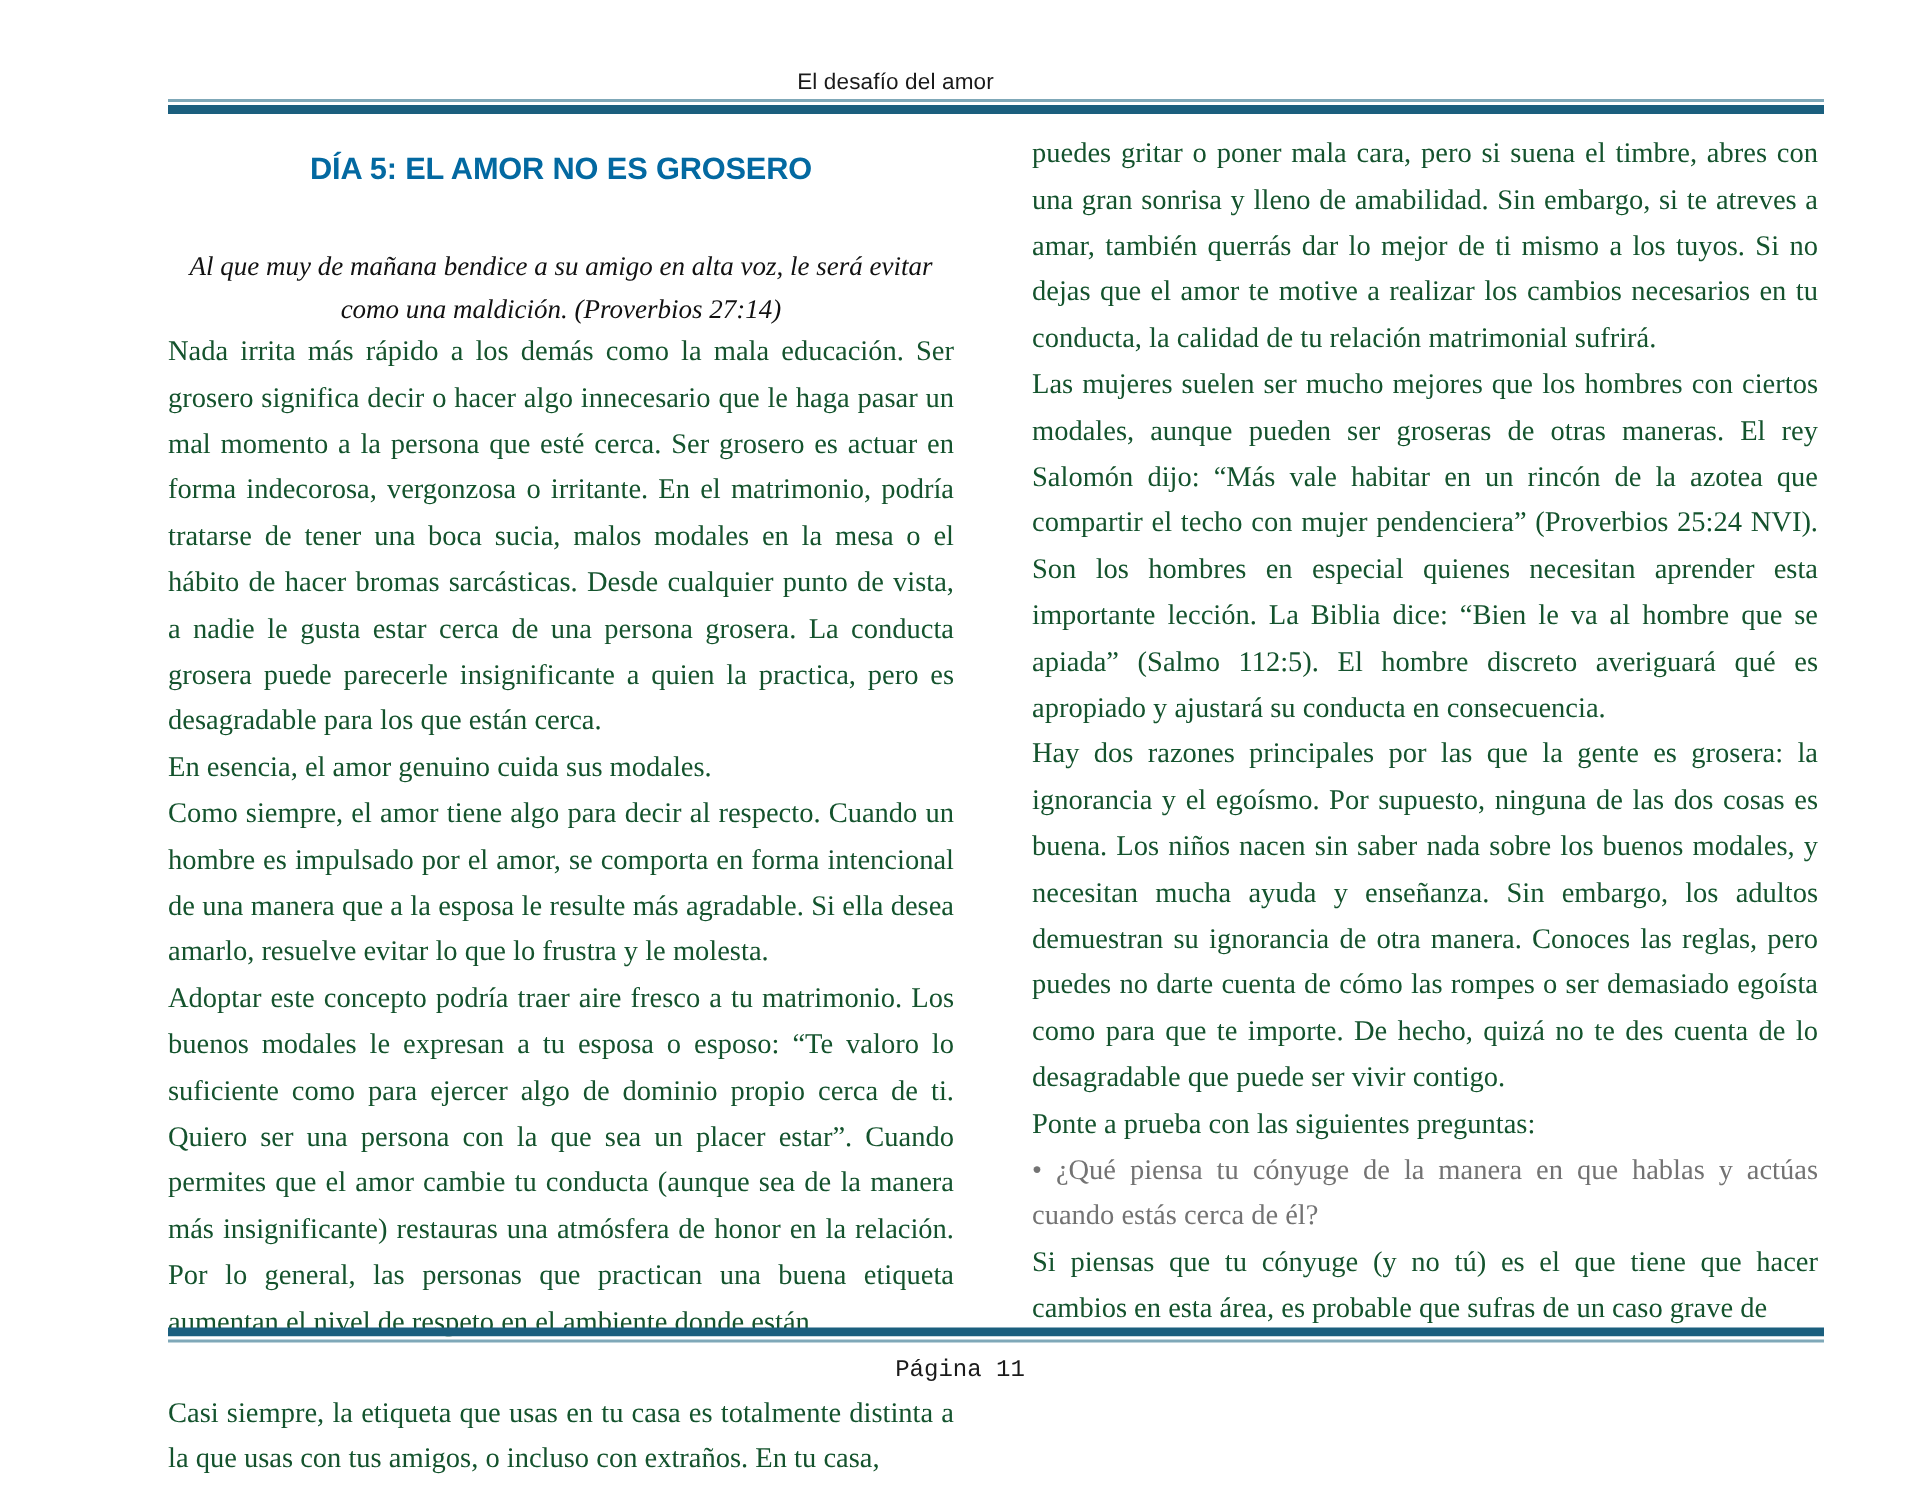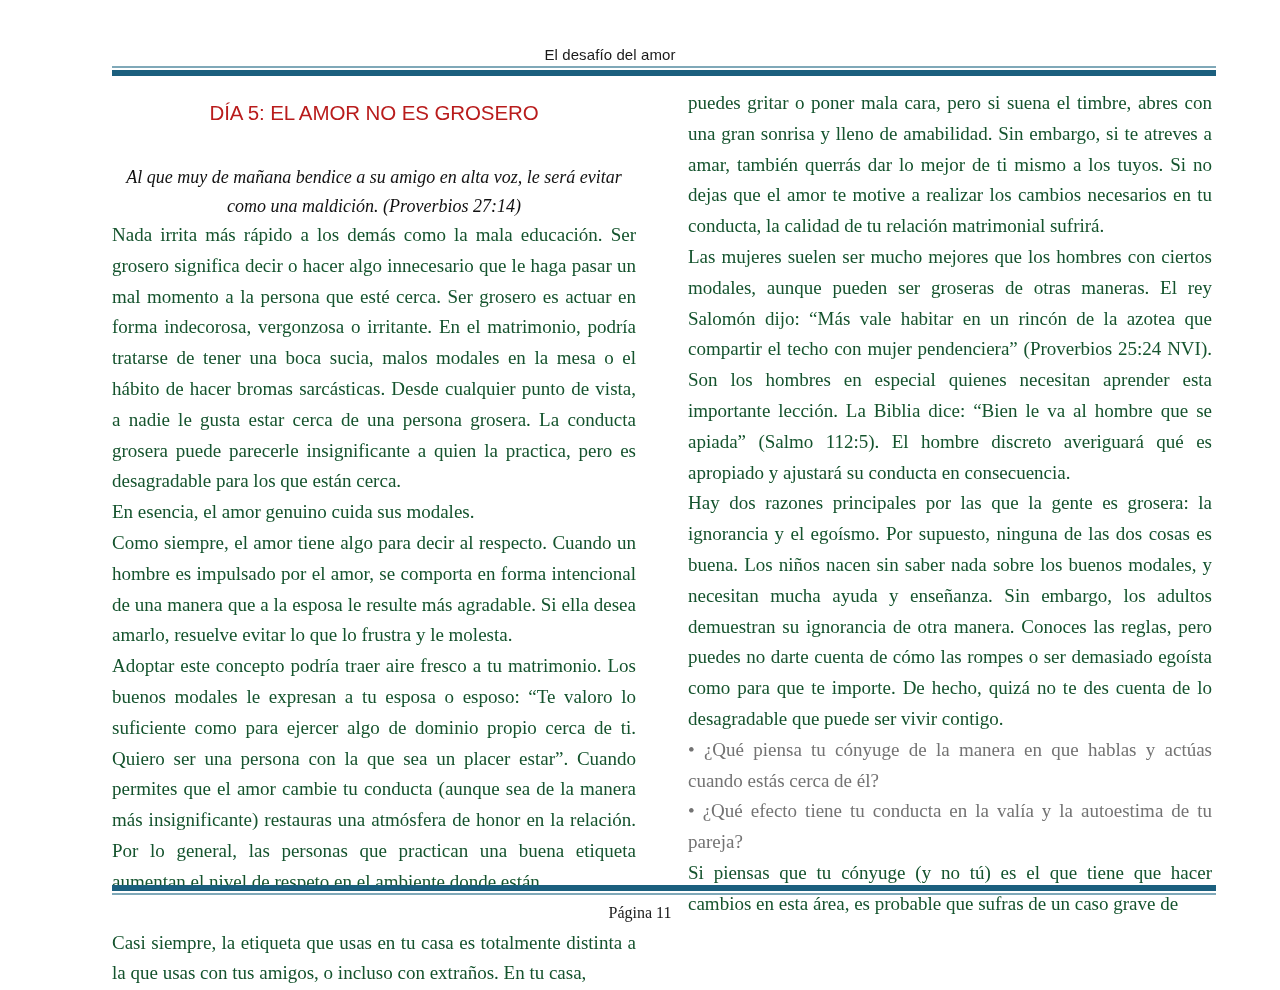--- a/index.html
+++ b/index.html
@@ -26,21 +26,21 @@
   
   .header {
     position: absolute;
     left: 0;
     top: 0;
     width: 1280px;
     height: 78px;
   }
   .header-title {
     position: absolute;
-    left: 16px;
+    left: 3px;
     top: 46px;
     width: 1188px;
     text-align: center;
     font-family: "Liberation Sans", sans-serif;
     font-size: 15px;
     line-height: 18px;
     color: #1a1a1a;
     letter-spacing: 0.1px;
   }
   .rule-header {
@@ -107,21 +107,21 @@
     width: 100%;
     height: 2px;
     background: #7fa8b8;
   }
   .footer-pagenum {
     position: absolute;
     left: 0;
     top: 18px;
     width: 1280px;
     text-align: center;
-    font-family: Liberation Serif, serif;
+    font-family: Liberation Mono, monospace;
     font-size: 16px;
     line-height: 20px;
     color: #1a1a1a;
   }
 
   
   .content {
     position: absolute;
     left: 0;
     top: 88px;
@@ -131,24 +131,24 @@
   .col {
     position: absolute;
     top: 0;
     width: 524px;
   }
   .col-left  { left: 112px; }
   .col-right { left: 688px; }
 
   .day-title {
     font-family: "Liberation Sans", sans-serif;
-    font-weight: normal;
+    font-weight: bold;
     font-size: 20.5px;
     line-height: 26px;
-    color: #b91c1c;
+    color: #0369a1;
     text-align: center;
     margin: 12px 0 0 0;
     letter-spacing: -0.1px;
   }
 
   .verse {
     font-family: "Liberation Serif", serif;
     font-style: italic;
     font-size: 18px;
     line-height: 28.5px;
@@ -217,30 +217,27 @@
     </div>
 
     <div class="col col-right">
 
       <p class="body">puedes gritar o poner mala cara, pero si suena el timbre, abres con una gran sonrisa y lleno de amabilidad. Sin embargo, si te atreves a amar, también querrás dar lo mejor de ti mismo a los tuyos. Si no dejas que el amor te motive a realizar los cambios necesarios en tu conducta, la calidad de tu relación matrimonial sufrirá.</p>
 
       <p class="body">Las mujeres suelen ser mucho mejores que los hombres con ciertos modales, aunque pueden ser groseras de otras maneras. El rey Salomón dijo: “Más vale habitar en un rincón de la azotea que compartir el techo con mujer pendenciera” (Proverbios 25:24 NVI). Son los hombres en especial quienes necesitan aprender esta importante lección. La Biblia dice: “Bien le va al hombre que se apiada” (Salmo 112:5). El hombre discreto averiguará qué es apropiado y ajustará su conducta en consecuencia.</p>
 
       <p class="body">Hay dos razones principales por las que la gente es grosera: la ignorancia y el egoísmo. Por supuesto, ninguna de las dos cosas es buena. Los niños nacen sin saber nada sobre los buenos modales, y necesitan mucha ayuda y enseñanza. Sin embargo, los adultos demuestran su ignorancia de otra manera. Conoces las reglas, pero puedes no darte cuenta de cómo las rompes o ser demasiado egoísta como para que te importe. De hecho, quizá no te des cuenta de lo desagradable que puede ser vivir contigo.</p>
 
+      <p class="body">Ponte a prueba con las siguientes preguntas:</p>
 
       <p class="bullet">
         <span class="bullet-dot">•</span>
         <span>¿Qué piensa tu cónyuge de la manera en que hablas y actúas cuando estás cerca de él?</span>
       </p>
 
-      <p class="bullet">
-        <span class="bullet-dot">•</span>
-        <span>¿Qué efecto tiene tu conducta en la valía y la autoestima de tu pareja?</span>
-      </p>
 
 
       <p class="body">Si piensas que tu cónyuge (y no tú) es el que tiene que hacer cambios en esta área, es probable que sufras de un caso grave de</p>
 
     </div>
 
   </div>
 
   <div class="footer">
     <div class="rule-footer">

